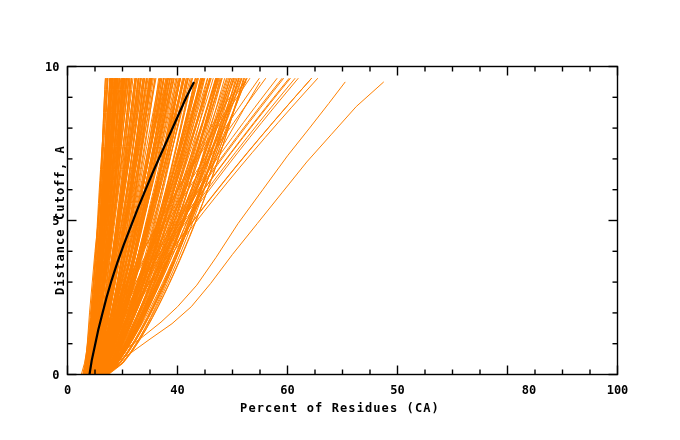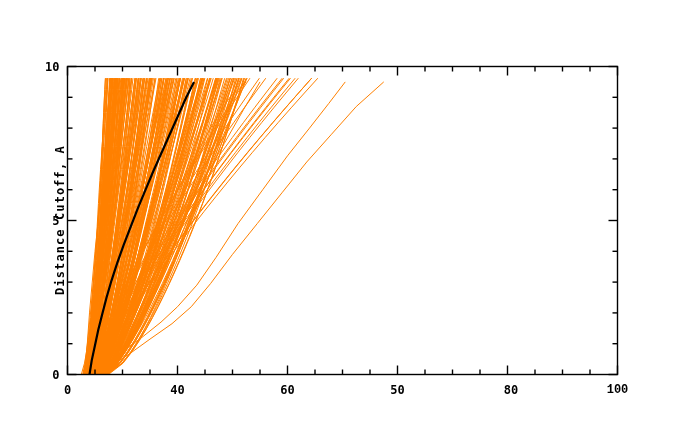--- a/index.html
+++ b/index.html
@@ -71,20 +71,21 @@
   .ytick-label { transform: translateY(-50%); text-align: right; }
   svg { display: block; }
 </style>
 </head>
 <body>
 
 <div id="figure">
 
 
   <div class="ylabel">Distance Cutoff, A</div>
+  <div class="xlabel">Percent of Residues (CA)</div>
 
   <svg id="plot" width="680" height="440">
       <defs>
         <clipPath id="plotclip">
           <rect x="67.5" y="66.5" width="550" height="308"></rect>
         </clipPath>
       </defs>
       <g clip-path="url(#plotclip)">
         <path d="M81.30 374.50 L84.54 363.10 L86.55 351.71 L88.28 340.31 L89.85 328.92 L91.31 317.52 L92.67 306.12 L93.95 294.73 L95.16 283.33 L96.29 271.94 L97.36 260.54 L98.36 249.14 L99.32 237.75 L100.23 226.35 L101.11 214.96 L101.98 203.56 L102.84 192.16 L103.71 180.77 L104.61 169.37 L105.54 157.98 L106.50 146.58 L107.49 135.18 L108.52 123.79 L109.57 112.39 L110.64 101.00 L111.70 89.60 L112.74 78.20 " fill="none" stroke="#FF8000" stroke-width="1" stroke-opacity="1" stroke-linejoin="round"></path>
         <path d="M85.73 374.50 L88.40 363.10 L90.01 351.71 L91.36 340.31 L92.56 328.92 L93.65 317.52 L94.65 306.12 L95.57 294.73 L96.43 283.33 L97.23 271.94 L97.99 260.54 L98.72 249.14 L99.43 237.75 L100.13 226.35 L100.85 214.96 L101.58 203.56 L102.34 192.16 L103.12 180.77 L103.94 169.37 L104.77 157.98 L105.62 146.58 L106.47 135.18 L107.31 123.79 L108.12 112.39 L108.88 101.00 L109.60 89.60 L110.24 78.20 " fill="none" stroke="#FF8000" stroke-width="1" stroke-opacity="1" stroke-linejoin="round"></path>
@@ -412,19 +413,19 @@
       <line x1="617.5" y1="97.30000000000001" x2="612.5" y2="97.30000000000001" stroke="#000000" stroke-width="1.4"></line>
       <line x1="67.5" y1="66.5" x2="76.5" y2="66.5" stroke="#000000" stroke-width="1.4"></line>
       <line x1="617.5" y1="66.5" x2="608.5" y2="66.5" stroke="#000000" stroke-width="1.4"></line>
     </svg>
 
   <div id="tick-layer">
       <div class="tick-label xtick-label" style="left: 67.5px; top: 382.5px;">0</div>
       <div class="tick-label xtick-label" style="left: 177.5px; top: 382.5px;">40</div>
       <div class="tick-label xtick-label" style="left: 287.5px; top: 382.5px;">60</div>
       <div class="tick-label xtick-label" style="left: 397.5px; top: 382.5px;">50</div>
-      <div class="tick-label xtick-label" style="left: 511px; top: 382.5px;">80</div>
-      <div class="tick-label xtick-label" style="left: 617.5px; top: 382.5px; font-family: Liberation Mono, monospace;">100</div>
+      <div class="tick-label xtick-label" style="left: 529px; top: 382.5px;">80</div>
+      <div class="tick-label xtick-label" style="left: 617.5px; top: 382.5px;">100</div>
       <div class="tick-label ytick-label" style="left: 33.5px; top: 374.5px; width: 26px;">0</div>
       <div class="tick-label ytick-label" style="left: 33.5px; top: 220.5px; width: 26px;">5</div>
       <div class="tick-label ytick-label" style="left: 33.5px; top: 66.5px; width: 26px;">10</div>
     </div>
 </div>
 
 </body></html>

